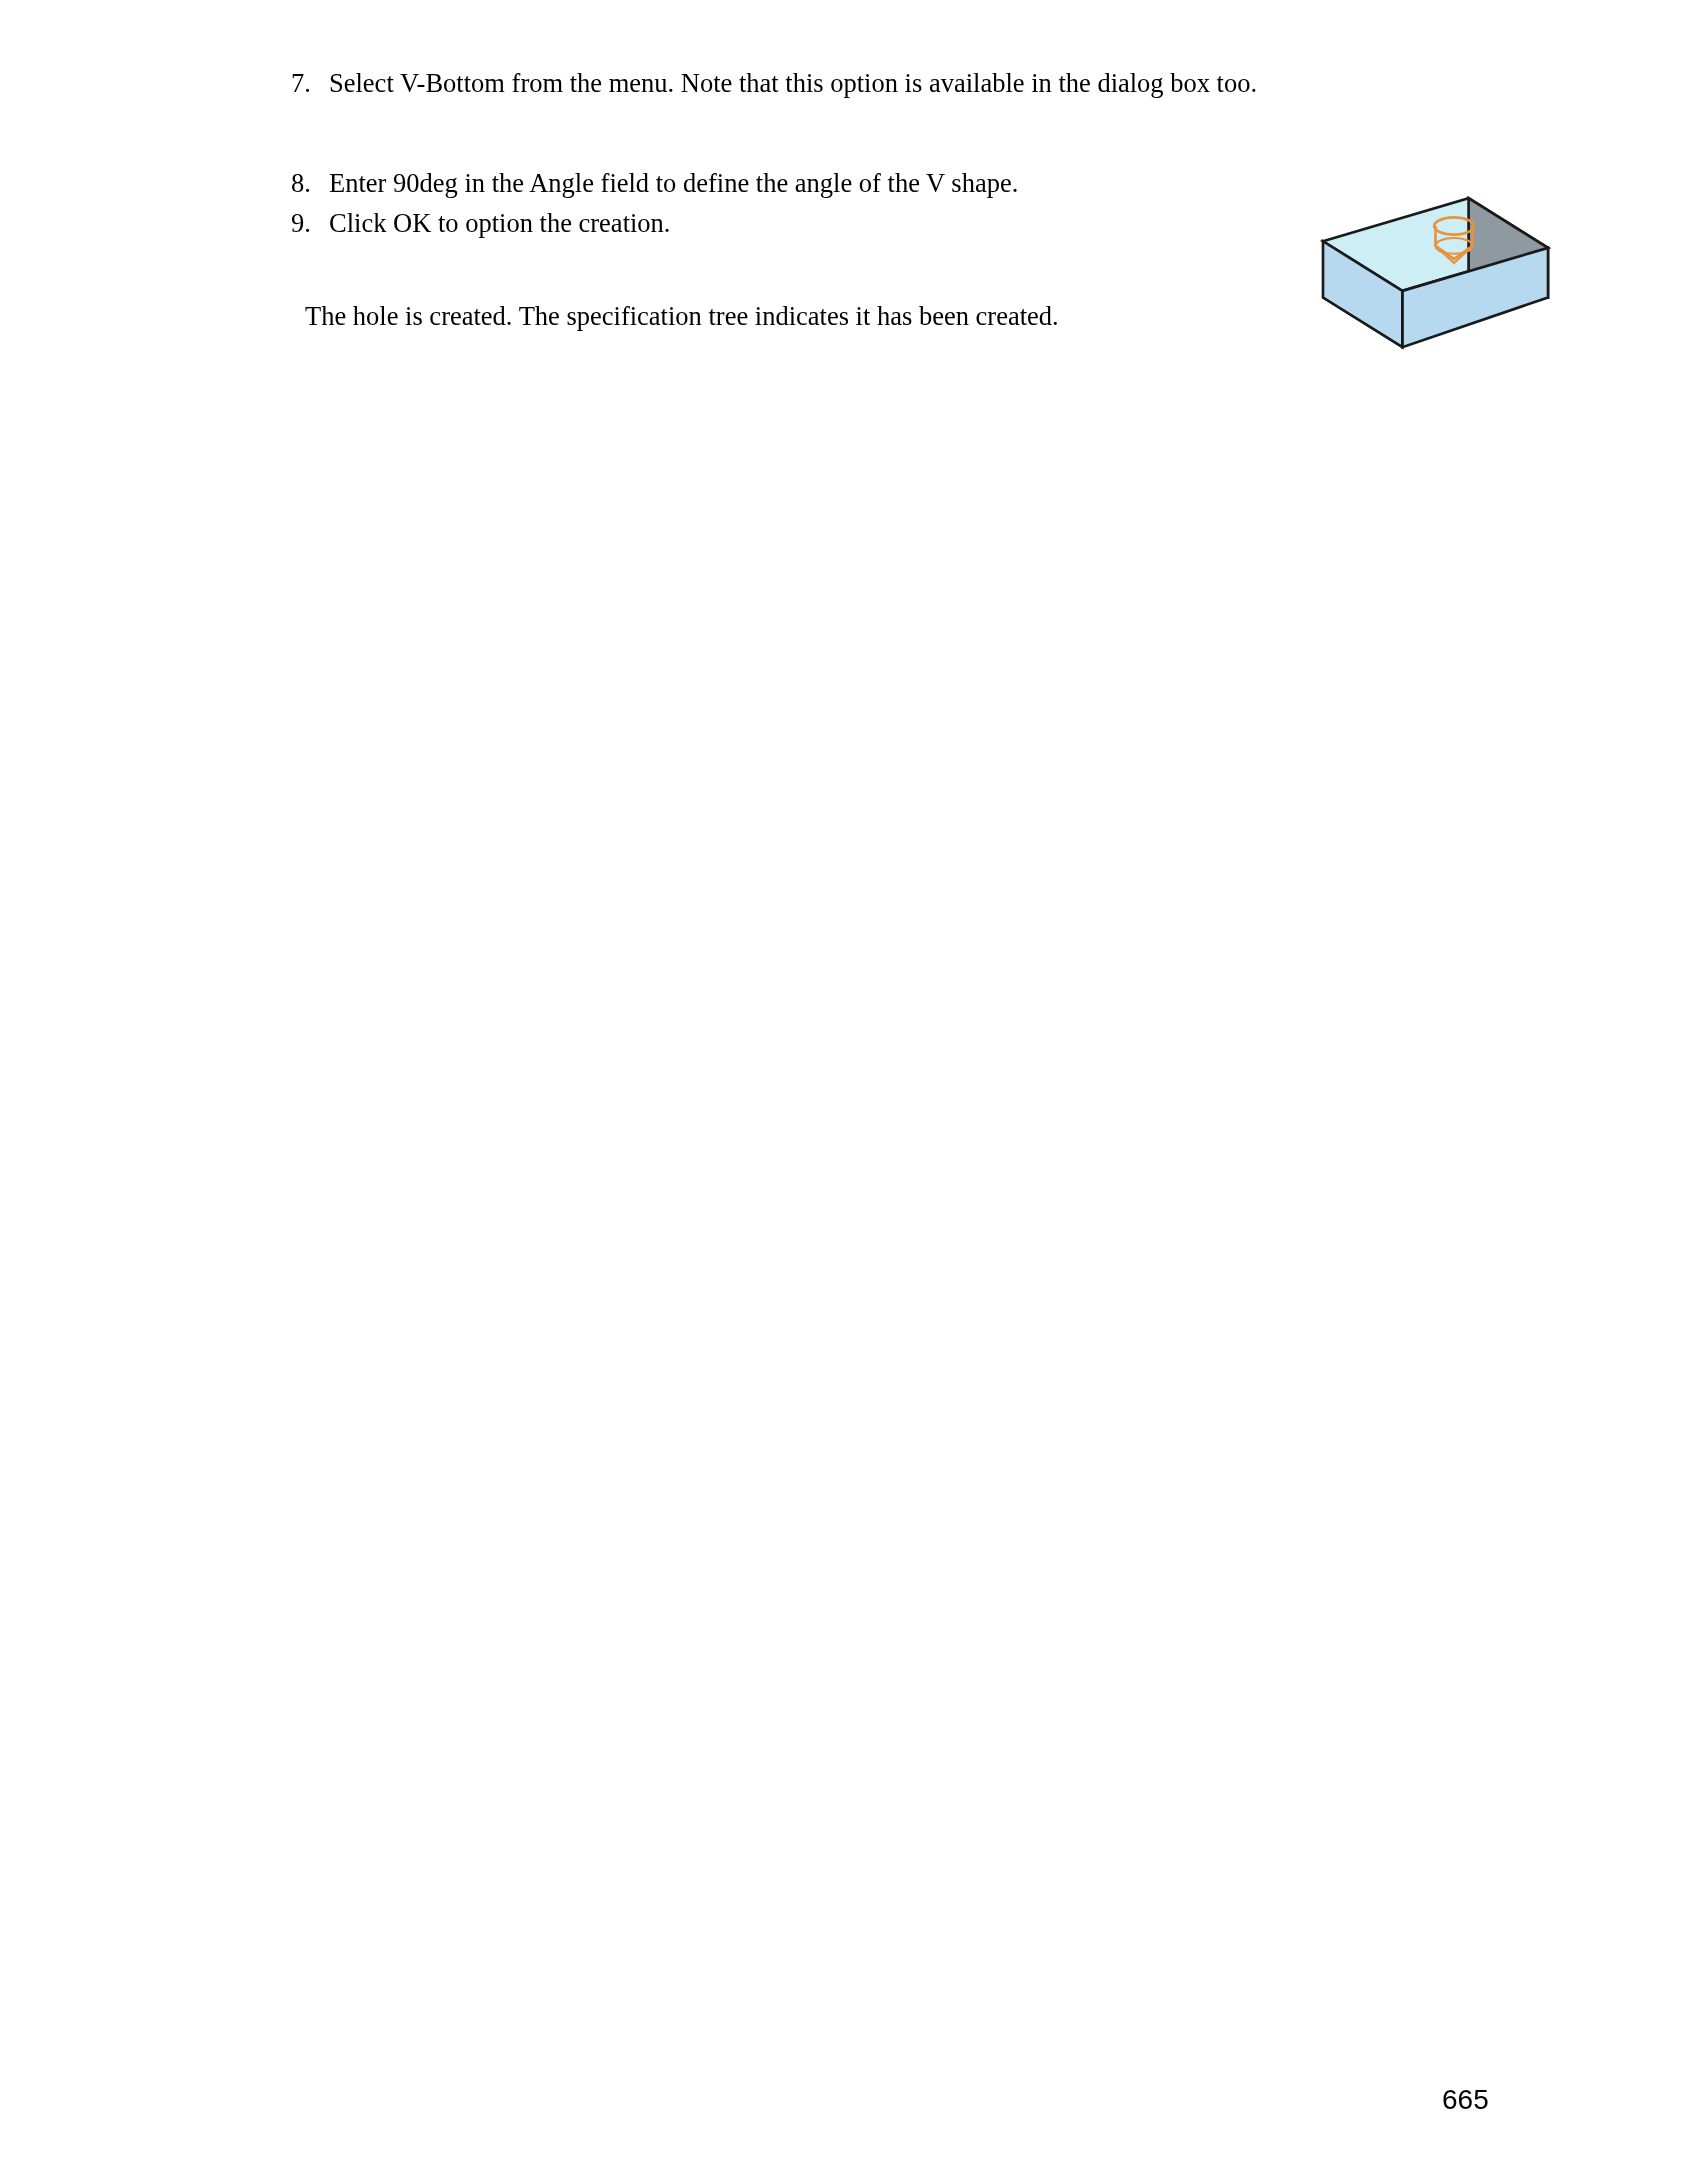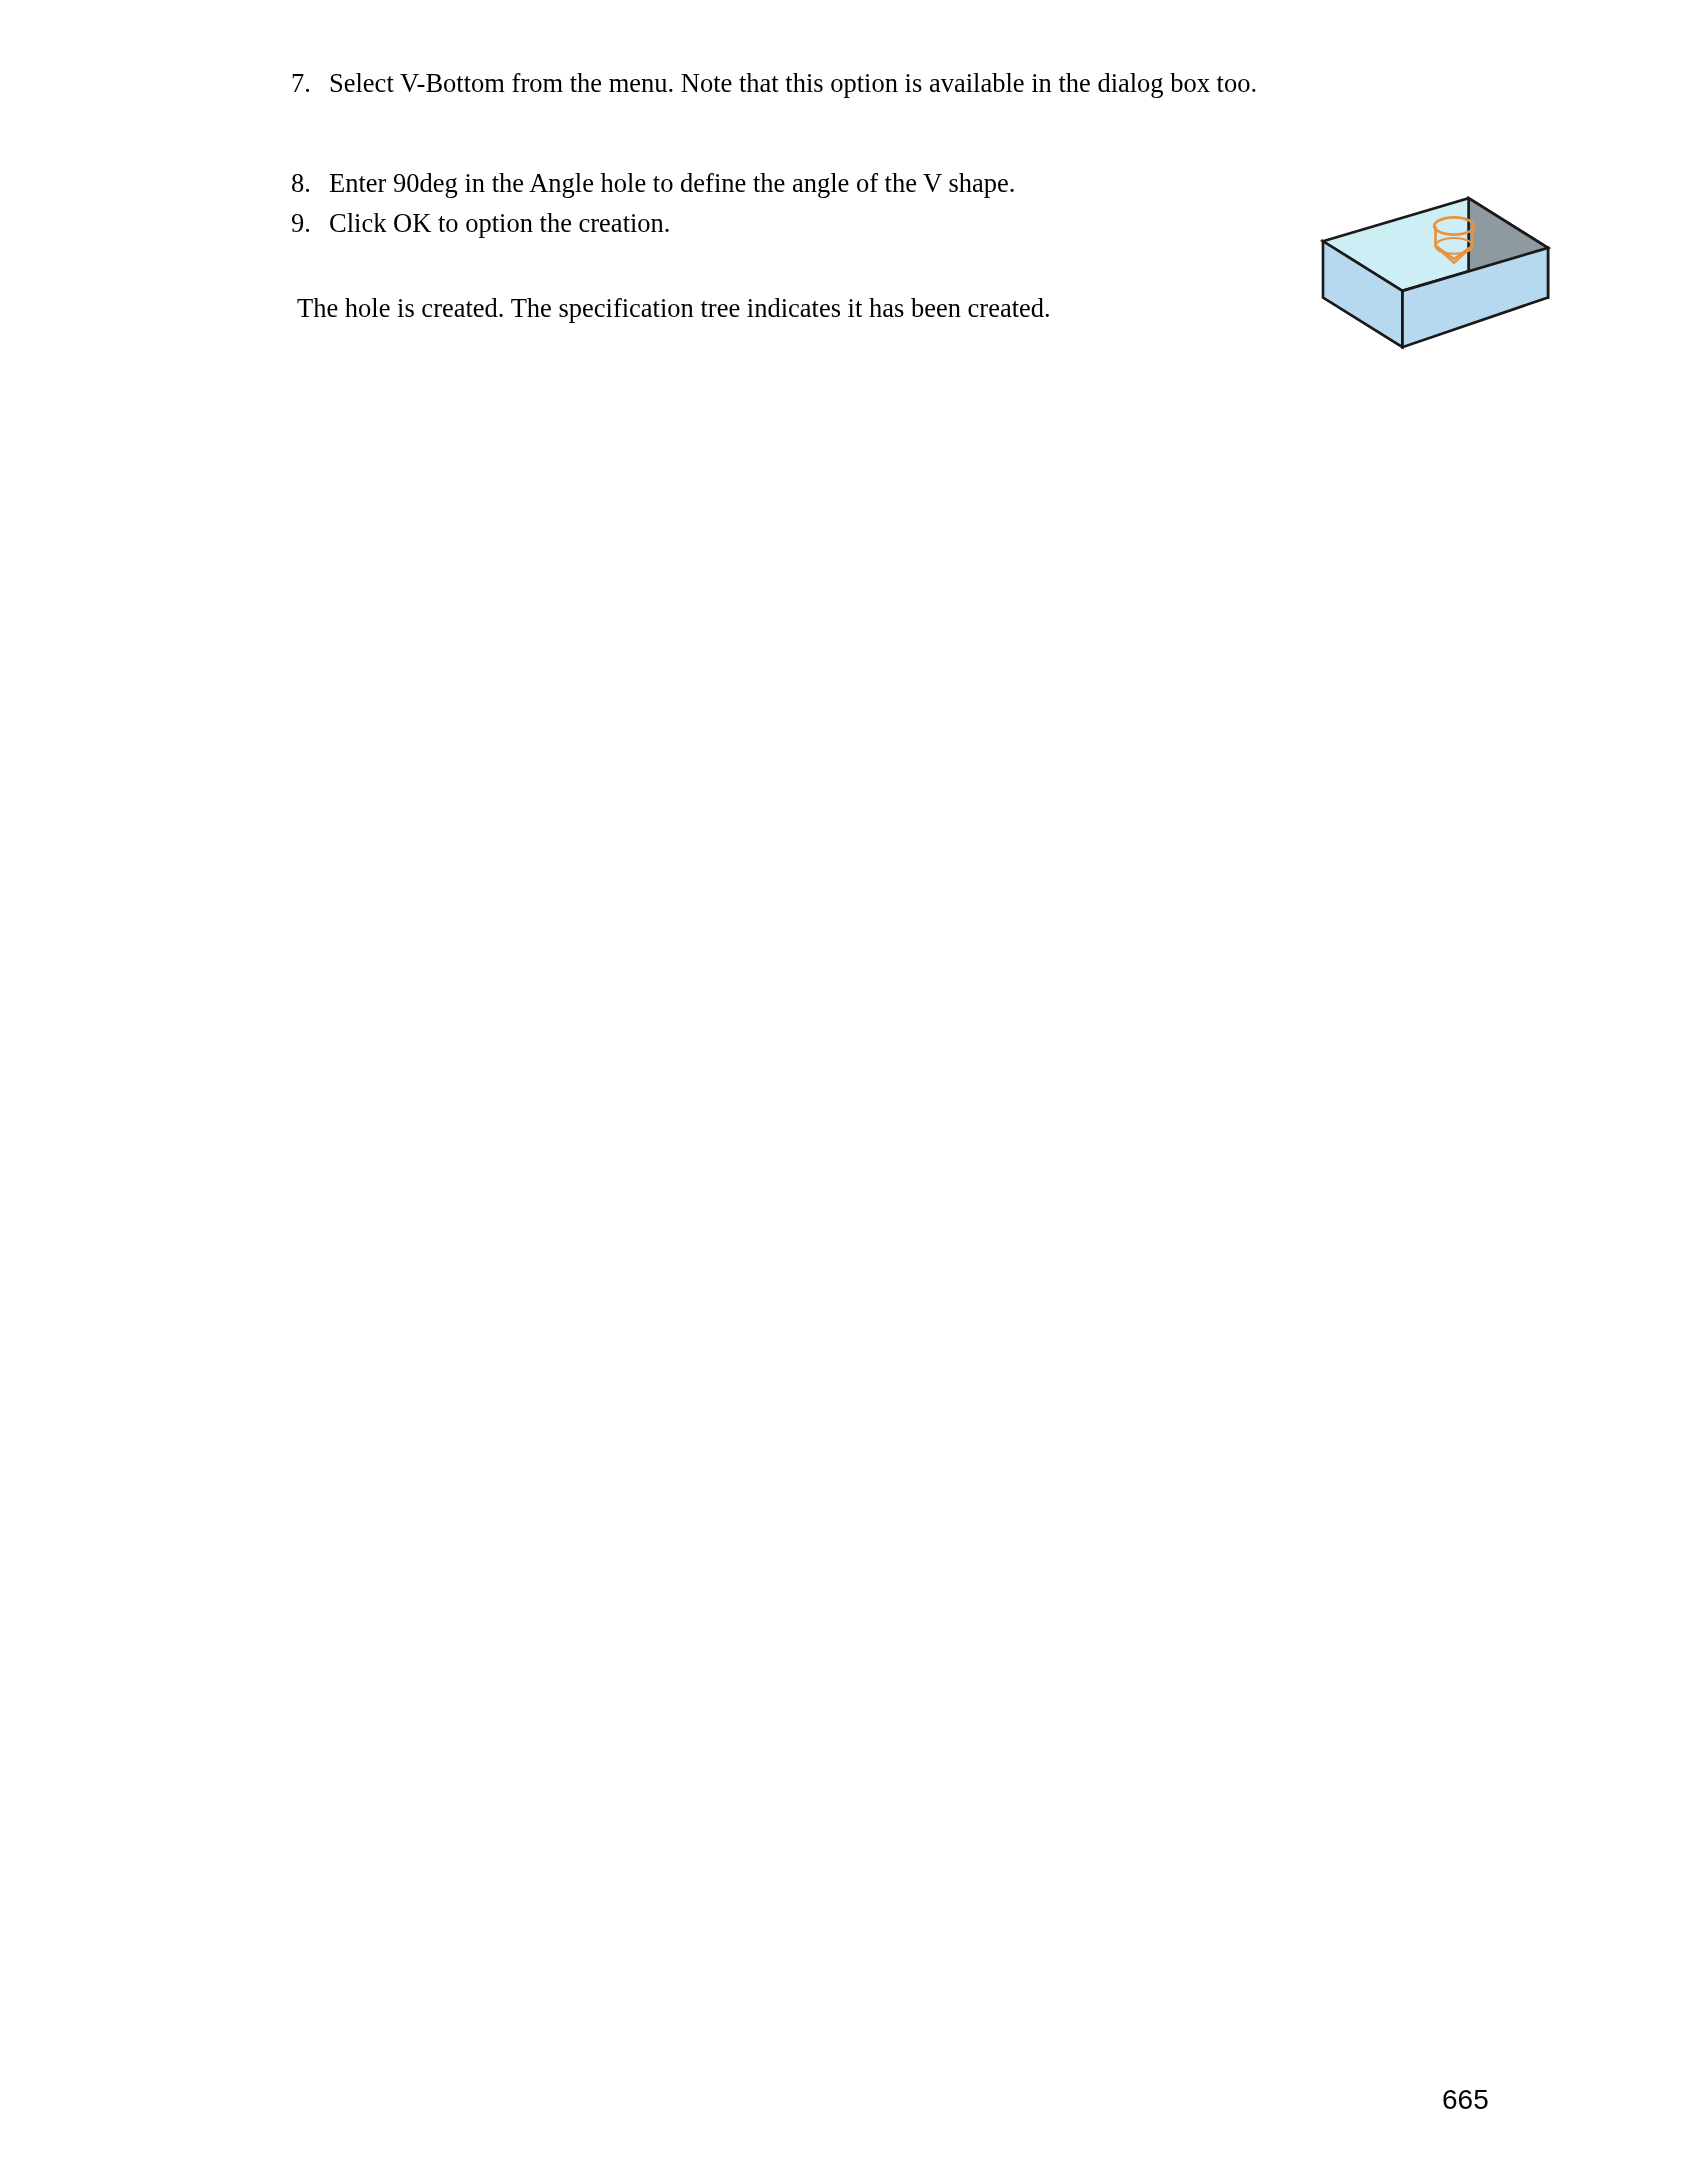--- a/index.html
+++ b/index.html
@@ -37,21 +37,21 @@
   }
   .step .txt {
     flex: 1 1 auto;
   }
   .gap-lg { height: 64px; }
   .gap-sm { height: 4px; }
   .gap-md { height: 44px; }
   .para {
     font-size: 26.5px;
     line-height: 1.35;
-    margin: 6px;
+    margin: 14px;
   }
   .figure {
     position: absolute;
     left: 1303px;
     top: 185px;
     width: 265px;
     height: 225px;
   }
   .page-number {
     position: absolute;
@@ -70,21 +70,21 @@
 
     <div class="step">
       <span class="num">7.</span>
       <span class="txt">Select V-Bottom from the menu. Note that this option is available in the dialog box too.</span>
     </div>
 
     <div class="gap-lg"></div>
 
     <div class="step">
       <span class="num">8.</span>
-      <span class="txt">Enter 90deg in the Angle hole to define the angle of the V shape.</span>
+      <span class="txt">Enter 90deg in the Angle field to define the angle of the V shape.</span>
     </div>
 
     <div class="gap-sm"></div>
 
     <div class="step">
       <span class="num">9.</span>
       <span class="txt">Click OK to option the creation.</span>
     </div>
 
     <div class="gap-md"></div>

